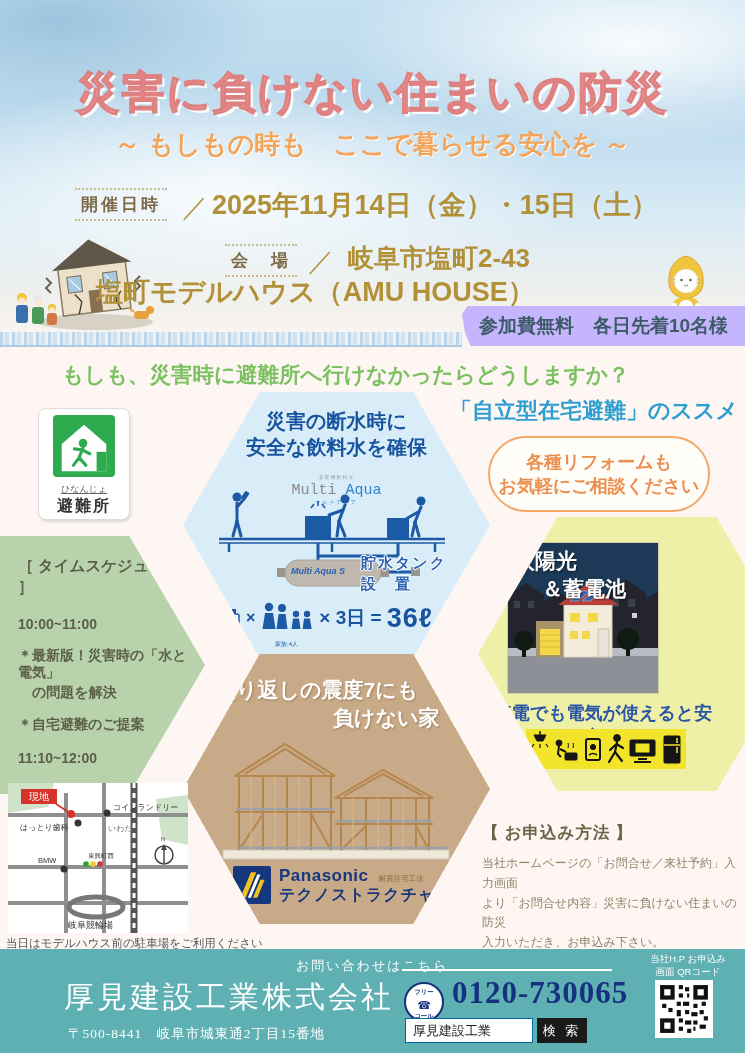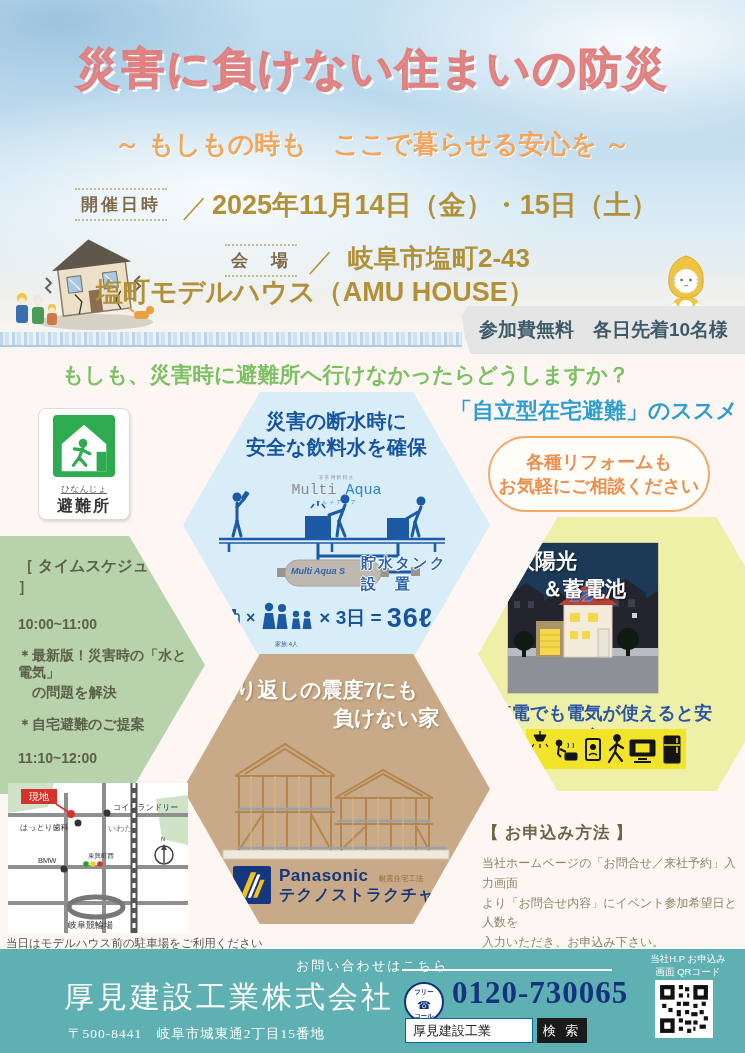--- a/index.html
+++ b/index.html
@@ -6,30 +6,30 @@
   #flyer{position:relative;width:745px;height:1053px;overflow:hidden;background:#fdf6f3;
          font-family:"Liberation Sans","DejaVu Sans",sans-serif;}
   .abs{position:absolute;}
   
   .sky{left:0;top:0;width:745px;height:352px;
     background:
       radial-gradient(ellipse 300px 120px at 8% 6%, #9cc4de 0%, rgba(156,196,222,0) 70%),
       radial-gradient(ellipse 420px 150px at 85% 12%, rgba(255,255,255,.9) 0%, rgba(255,255,255,0) 70%),
       radial-gradient(ellipse 500px 160px at 30% 55%, rgba(255,255,255,.85) 0%, rgba(255,255,255,0) 70%),
       linear-gradient(180deg,#c4dff0 0%,#b9d8ec 30%,#d7eaf5 60%,#f3f1ec 88%,#fdf6f3 100%);}
-  .main-title{left:0;top:40px;width:745px;text-align:center;font-size:43px;font-weight:900;
+  .main-title{left:0;top:64px;width:745px;text-align:center;font-size:43px;font-weight:900;
     color:#f0a3a3;-webkit-text-stroke:1.4px #df8181;letter-spacing:2px;
     text-shadow:3px 3px 0 rgba(255,255,255,.85);}
   .sub-title{left:0;top:127px;width:745px;text-align:center;font-size:26px;font-weight:800;
     color:#f3a55b;text-shadow:1px 1px 0 #fff;}
   .dotted-label{font-size:17px;font-weight:700;color:#7d6847;letter-spacing:3px;
     border-top:2px dotted #c8b98e;border-bottom:2px dotted #c8b98e;padding:3px 6px;}
   .gold{color:#b19038;font-weight:800;}
   .slash{color:#b19038;font-size:26px;font-weight:400;}
-  .fee-band{left:462px;top:306px;width:283px;height:48px;background:#e5e5e5;
+  .fee-band{left:462px;top:306px;width:283px;height:40px;background:#c4b5fd;
     display:flex;align-items:center;justify-content:center;
     clip-path:polygon(0 20%,2% 0,100% 0,100% 100%,3% 100%,1% 65%);}
   .fee-band span{color:#3d5a68;font-size:19px;font-weight:800;}
   .skyline{left:0;top:332px;width:462px;height:13px;
     background:repeating-linear-gradient(90deg,#b9d6ec 0 3px,rgba(185,214,236,.25) 3px 5px,#cde2f2 5px 9px,rgba(185,214,236,.15) 9px 12px);
     border-bottom:2px solid #a9cbe4;}
   
   .question{left:62px;top:360px;font-size:21.5px;font-weight:800;color:#7cc161;}
   .recommend{left:450px;top:396px;font-size:22px;font-weight:800;color:#2d9ecf;}
   .shelter{left:38px;top:408px;width:92px;height:112px;background:#fff;border:1px solid #dcdcdc;
@@ -463,21 +463,21 @@
       <polygon points="156,61 153,67 159,67" fill="#444"></polygon>
       <text x="153" y="58" font-size="6" fill="#444">N</text>
     </g>
   </svg>
   <div class="abs map-note">当日はモデルハウス前の駐車場をご利用ください</div>
 
   <div class="abs apply">
     <div class="h">【 お申込み方法 】</div>
     <div class="b">
       <div>当社ホームページの「お問合せ／来社予約」入力画面</div>
-      <div>より「お問合せ内容」にイベント参加希望日と人数を</div>
+      <div>より「お問合せ内容」災害に負けない住まいの防災</div>
       <div>入力いただき、お申込み下さい。</div>
       <div>＊ 定員に達し次第、締め切りとなります</div>
     </div>
   </div>
 
   <div class="abs footer">
     <div class="abs f-contact">お問い合わせはこちら</div>
     <div class="abs f-line"></div>
     <div class="abs f-company">厚見建設工業株式会社</div>
     <div class="abs f-addr">〒500-8441　岐阜市城東通2丁目15番地</div>

